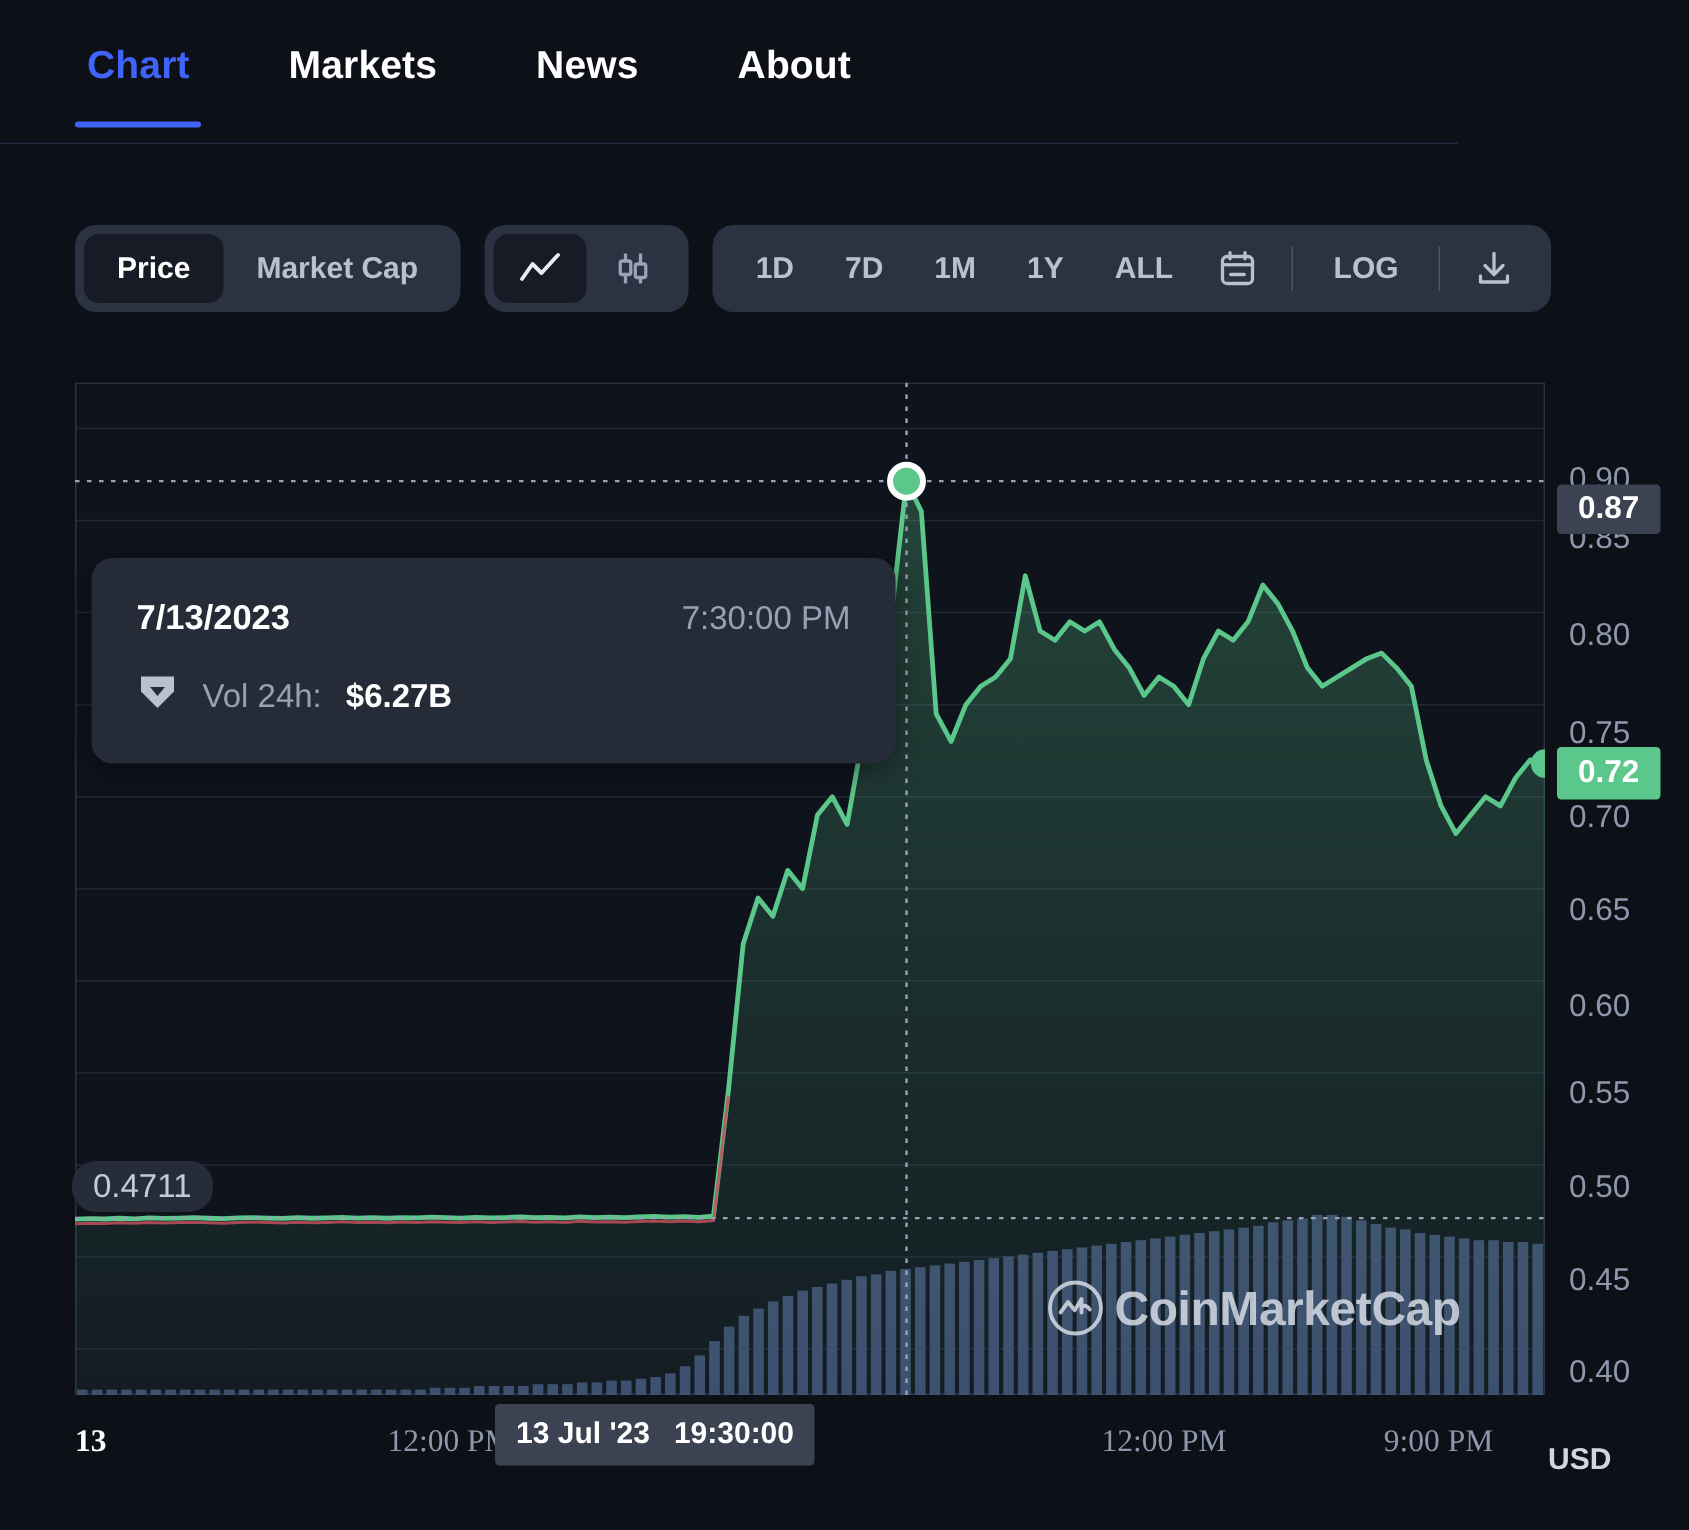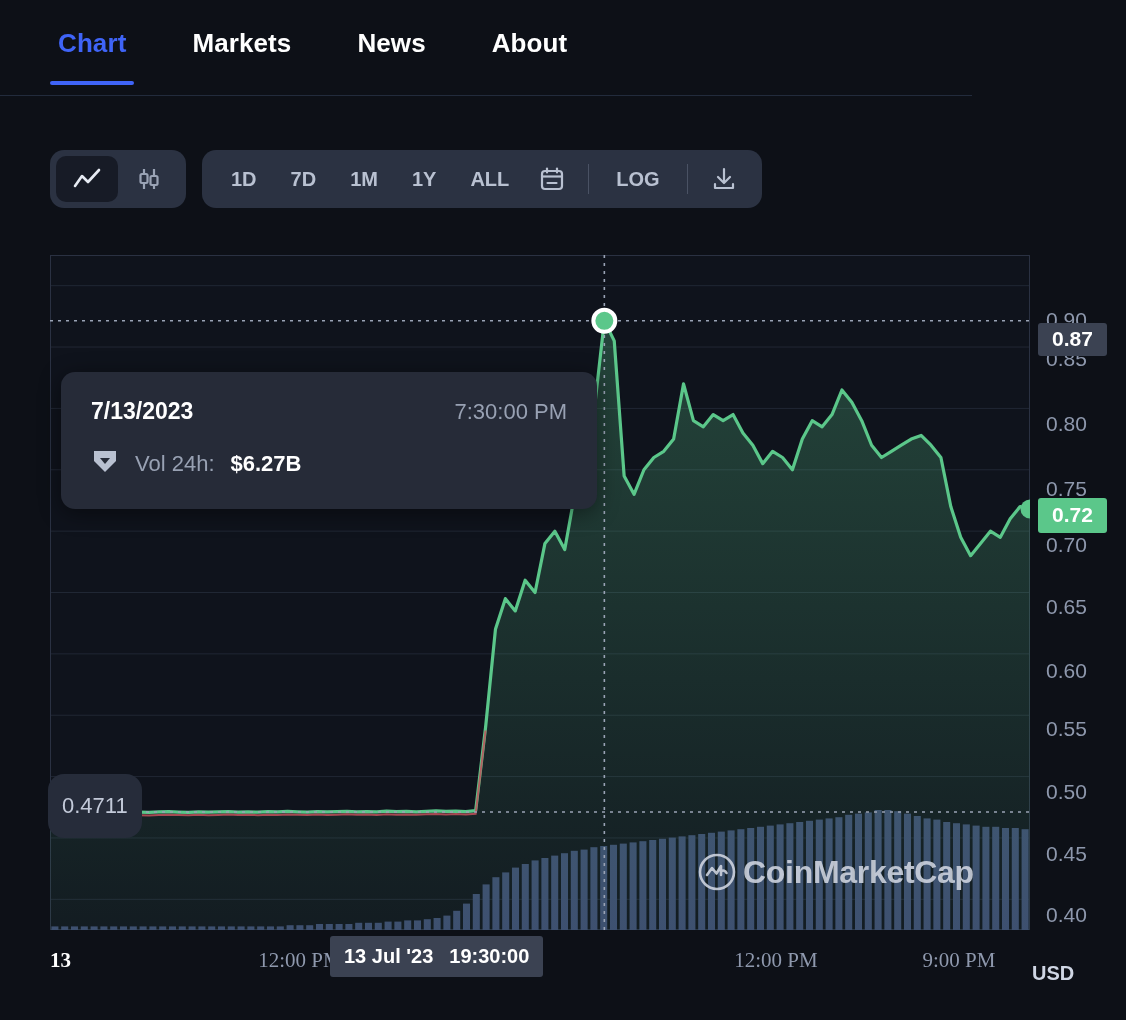--- a/index.html
+++ b/index.html
@@ -210,21 +210,21 @@
     white-space: nowrap;
   }
 
   #price-badge-left {
     position: absolute;
     left: 48px;
     top: 774px;
     background: #262c3a;
     color: #c3cad9;
     font-size: 22px;
-    padding: 19px 14px;
+    padding: 4px 14px;
     border-radius: 16px;
   }
 
   
   #tooltip {
     position: absolute;
     left: 61px;
     top: 372px;
     width: 536px;
     background: #262b38;
@@ -290,20 +290,24 @@
   <div class="tabs-inner">
     <div class="tab active">Chart</div>
     <div class="tab">Markets</div>
     <div class="tab">News</div>
     <div class="tab">About</div>
   </div>
 </div>
 
 <div id="toolbar">
 
+  <div class="group">
+    <div class="seg active">Price</div>
+    <div class="seg">Market Cap</div>
+  </div>
 
   <div class="group">
     <div class="icon-seg active">
       <svg width="28" height="22" viewBox="0 0 28 22" fill="none">
         <polyline points="2,18 9,8 15,14 26,2" stroke="#e7ebf3" stroke-width="2.6" stroke-linecap="round" stroke-linejoin="round"></polyline>
       </svg>
     </div>
     <div class="icon-seg">
       <svg width="28" height="24" viewBox="0 0 28 24" fill="none">
         <line x1="9" y1="2" x2="9" y2="22" stroke="#9aa3b5" stroke-width="2.2"></line>

